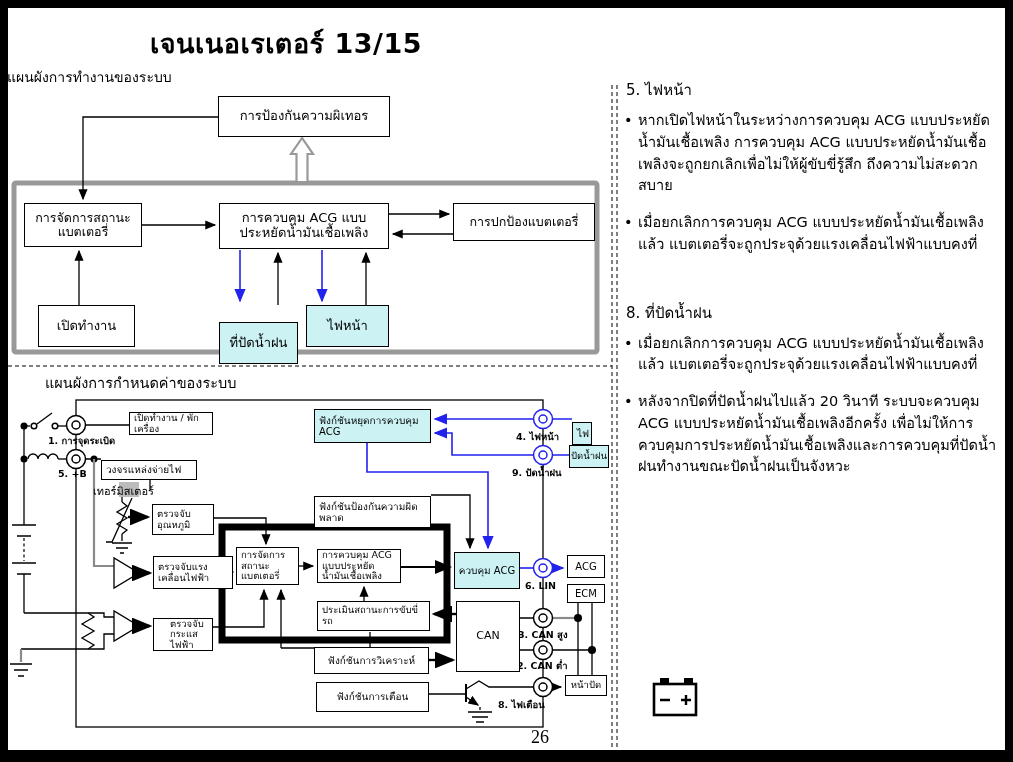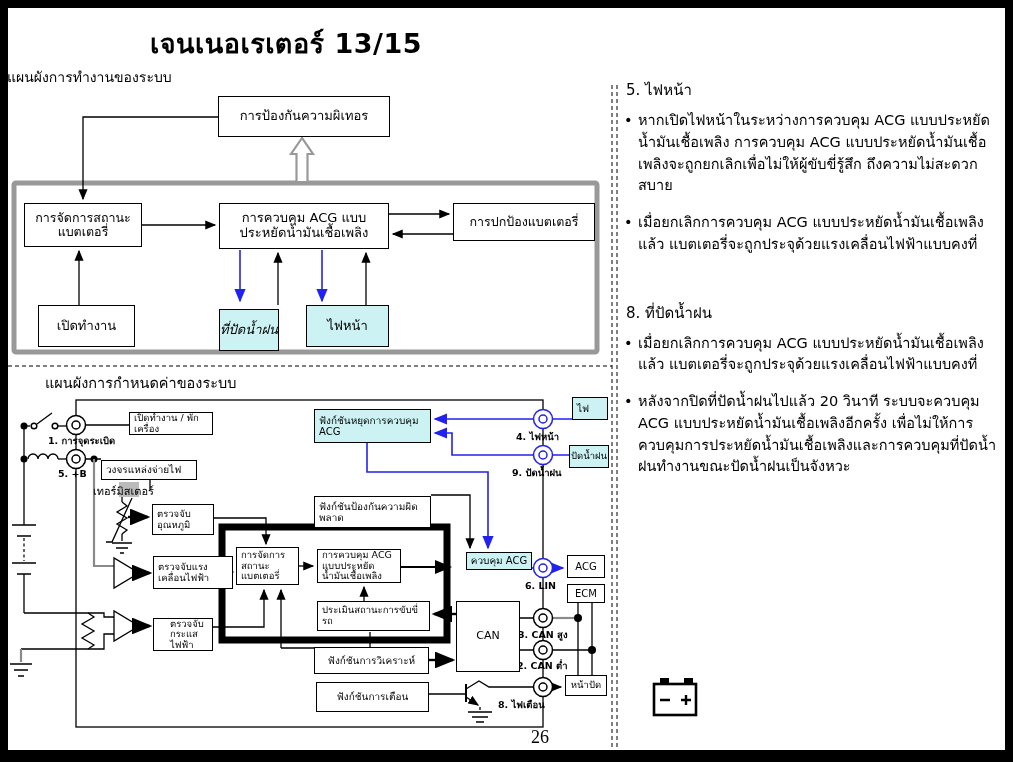--- a/index.html
+++ b/index.html
@@ -197,38 +197,38 @@
 <div class="abs page-title" style="left:150px;top:22px;">เจนเนอเรเตอร์ 13/15</div>
 <div class="abs sect-heading" style="left:7px;top:66px;">แผนผังการทำงานของระบบ</div>
 <div class="abs sect-heading2" style="left:45px;top:371px;">แผนผังการกำหนดค่าของระบบ</div>
 <div class="abs page-number" style="left:494px;top:727px;">26</div>
 
 <div class="dbox f13" style="left:218px;top:96px;width:172px;height:41px;">การป้องกันความผิเทอร</div>
 <div class="dbox f125" style="left:24px;top:203px;width:118px;height:44px;">การจัดการสถานะแบตเตอรี่</div>
 <div class="dbox f13" style="left:219px;top:203px;width:170px;height:46px;">การควบคุม ACG แบบประหยัดน้ำมันเชื้อเพลิง</div>
 <div class="dbox f125" style="left:453px;top:203px;width:142px;height:38px;">การปกป้องแบตเตอรี่</div>
 <div class="dbox f13" style="left:38px;top:305px;width:97px;height:42px;">เปิดทำงาน</div>
-<div class="dbox f13 cyan" style="left:219px;top:309px;width:60px;height:42px;font-style:italic;">ที่ปัดน้ำฝน</div>
+<div class="dbox f13 cyan" style="left:219px;top:322px;width:79px;height:42px;">ที่ปัดน้ำฝน</div>
 <div class="dbox f13 cyan" style="left:306px;top:305px;width:83px;height:42px;">ไฟหน้า</div>
 
 <div class="dbox f95 left" style="left:129px;top:412px;width:84px;height:23px;">เปิดทำงาน / พักเครื่อง</div>
 <div class="dbox f10 left" style="left:101px;top:460px;width:96px;height:20px;">วงจรแหล่งจ่ายไฟ</div>
 <div class="dbox f95 left" style="left:152px;top:504px;width:62px;height:31px;">ตรวจจับอุณหภูมิ</div>
 <div class="dbox f95 left" style="left:153px;top:556px;width:80px;height:33px;">ตรวจจับแรงเคลื่อนไฟฟ้า</div>
 <div class="dbox f95 left" style="left:153px;top:618px;width:60px;height:33px;padding-left:16px;">ตรวจจับกระแสไฟฟ้า</div>
 <div class="dbox f95 left" style="left:236px;top:547px;width:63px;height:38px;">การจัดการสถานะแบตเตอรี่</div>
 <div class="dbox f95 left" style="left:317px;top:549px;width:84px;height:34px;">การควบคุม ACG แบบประหยัดน้ำมันเชื้อเพลิง</div>
 <div class="dbox f95 left" style="left:317px;top:601px;width:113px;height:30px;">ประเมินสถานะการขับขี่รถ</div>
 <div class="dbox f10 left cyan" style="left:314px;top:409px;width:117px;height:34px;">ฟังก์ชันหยุดการควบคุม ACG</div>
 <div class="dbox f10 left" style="left:314px;top:496px;width:117px;height:32px;">ฟังก์ชันป้องกันความผิดพลาด</div>
-<div class="dbox f10 cyan" style="left:454px;top:552px;width:66px;height:18px;margin-left:12px;">ควบคุม ACG</div>
+<div class="dbox f10 cyan" style="left:454px;top:552px;width:66px;height:37px;">ควบคุม ACG</div>
 <div class="dbox f11" style="left:456px;top:601px;width:64px;height:71px;">CAN</div>
 <div class="dbox f10" style="left:314px;top:647px;width:115px;height:27px;">ฟังก์ชันการวิเคราะห์</div>
 <div class="dbox f10" style="left:316px;top:682px;width:113px;height:30px;">ฟังก์ชันการเตือน</div>
-<div class="dbox f10 left cyan" style="left:572px;top:397px;width:36px;height:23px;">ไฟ</div>
+<div class="dbox f10 left cyan" style="left:572px;top:422px;width:20px;height:23px;">ไฟ</div>
 <div class="dbox f95 cyan" style="left:569px;top:445px;width:40px;height:23px;">ปัดน้ำฝน</div>
 <div class="dbox f10" style="left:567px;top:555px;width:38px;height:23px;">ACG</div>
 <div class="dbox f10" style="left:567px;top:584px;width:38px;height:19px;">ECM</div>
 <div class="dbox f95" style="left:565px;top:675px;width:42px;height:21px;">หน้าปัด</div>
 
 <div class="right-panel">
   <div class="rp-heading">5. ไฟหน้า</div>
   <div class="rp-item">หากเปิดไฟหน้าในระหว่างการควบคุม ACG แบบประหยัดน้ำมันเชื้อเพลิง การควบคุม ACG แบบประหยัดน้ำมันเชื้อเพลิงจะถูกยกเลิกเพื่อไม่ให้ผู้ขับขี่รู้สึก ถึงความไม่สะดวกสบาย</div>
   <div class="rp-item">เมื่อยกเลิกการควบคุม ACG แบบประหยัดน้ำมันเชื้อเพลิงแล้ว แบตเตอรี่จะถูกประจุด้วยแรงเคลื่อนไฟฟ้าแบบคงที่</div>
   <div class="rp-gap"></div>

